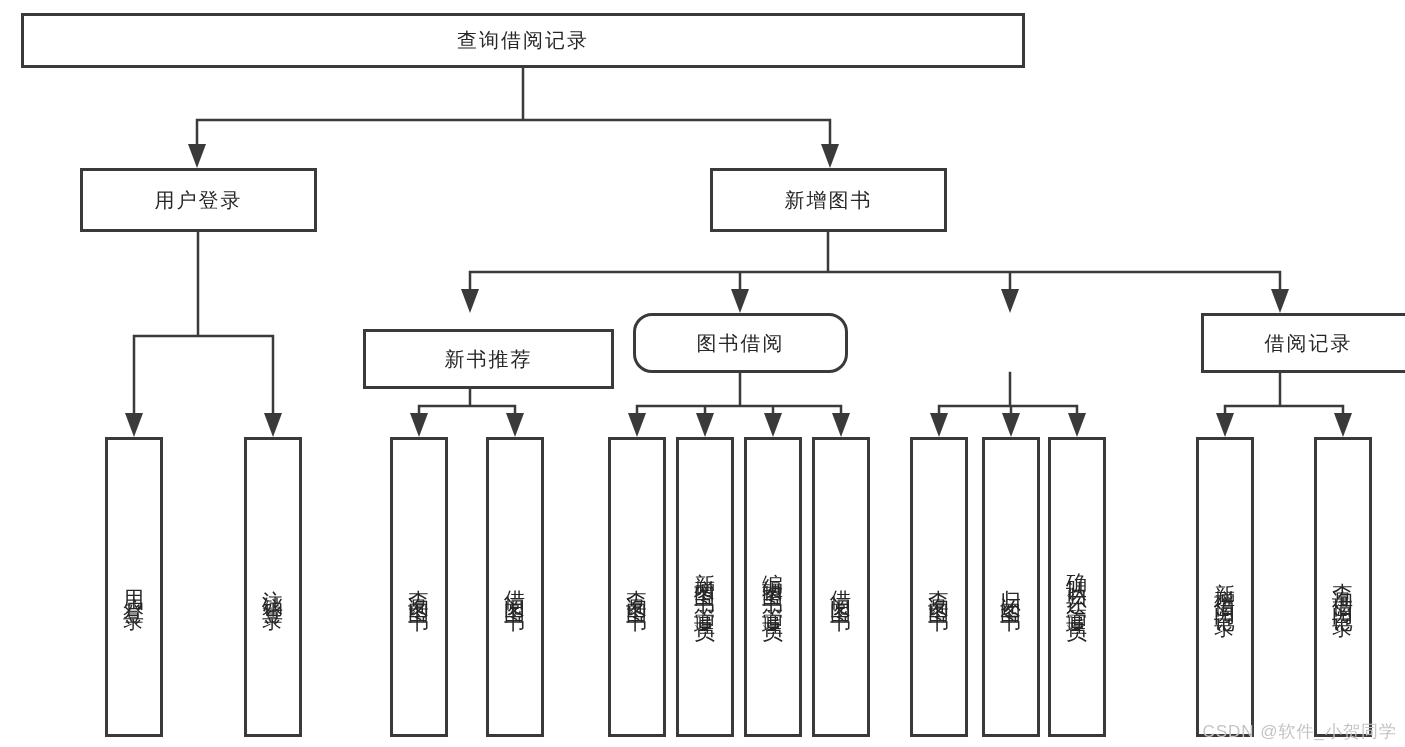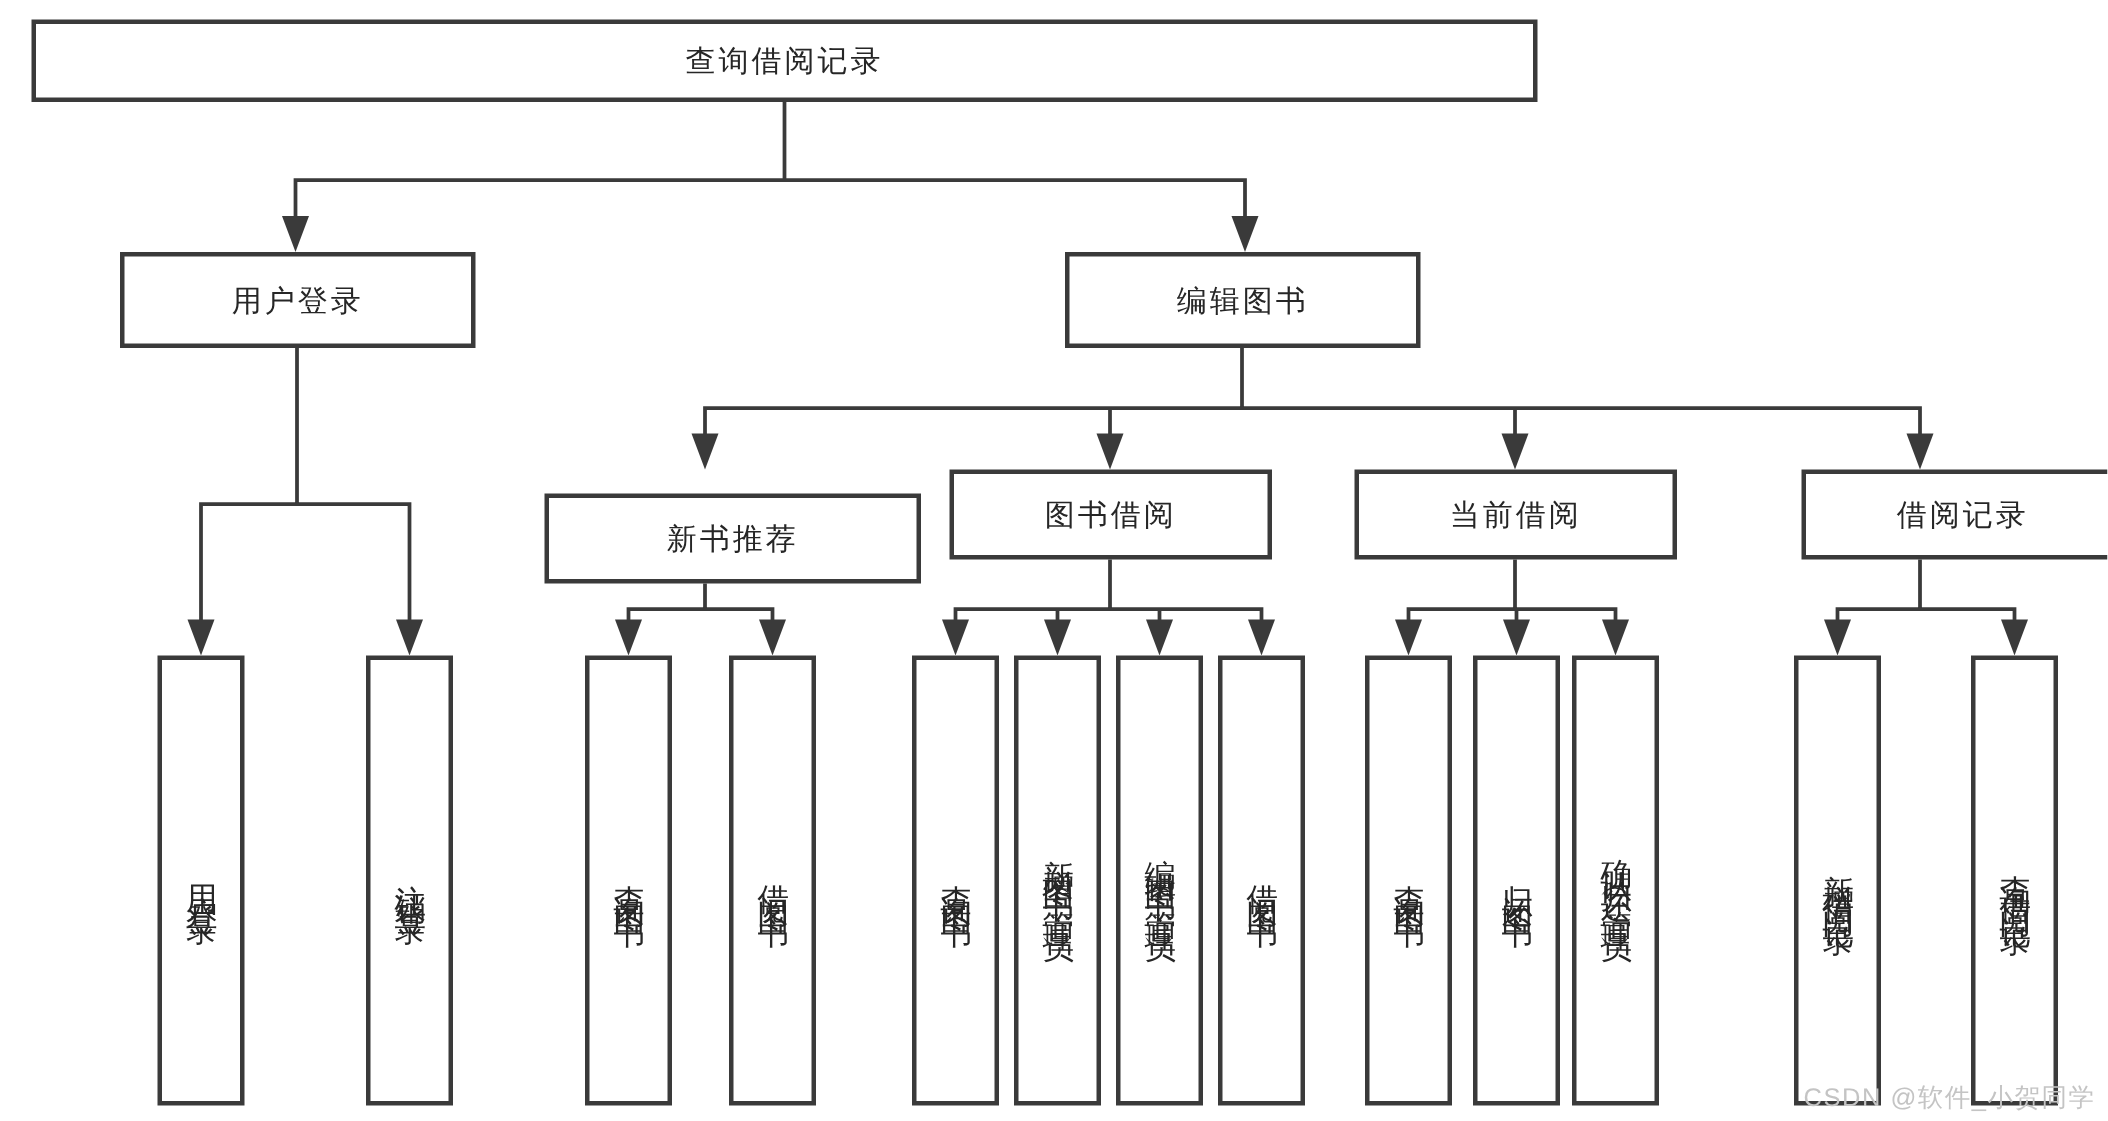--- a/index.html
+++ b/index.html
@@ -73,25 +73,24 @@
       <polygon points="1002,413 1020,413 1011,437"></polygon>
       <polygon points="1068,413 1086,413 1077,437"></polygon>
       <polygon points="1216,413 1234,413 1225,437"></polygon>
       <polygon points="1334,413 1352,413 1343,437"></polygon>
     </g>
   </svg>
 
   <div class="node hbox root" style="left:21px;top:13px;width:1004px;height:55px;">查询借阅记录</div>
 
   <div class="node hbox" style="left:80px;top:168px;width:237px;height:64px;">用户登录</div>
-  <div class="node hbox" style="left:710px;top:168px;width:237px;height:64px;">编辑图书</div>
+  <div class="node hbox" style="left:710px;top:168px;width:237px;height:64px;">新增图书</div>
 
   <div class="node hbox" style="left:363px;top:313px;width:251px;height:60px;margin-top:16px;">新书推荐</div>
-  <div class="node hbox" style="left:633px;top:313px;width:215px;height:60px;">图书借阅</div>
-  <div class="node hbox" style="left:903px;top:313px;width:215px;height:60px;">当前借阅</div>
+  <div class="node hbox" style="left:633px;top:313px;width:215px;height:60px;border-radius:19px;">图书借阅</div>
   <div class="node hbox" style="left:1173px;top:313px;width:215px;height:60px;margin-left:28px;">借阅记录</div>
 
   <div class="node vbox" style="left:105px;top:437px;width:58px;height:300px;">
     <span class="vtext">用户登录</span>
   </div>
   <div class="node vbox" style="left:244px;top:437px;width:58px;height:300px;">
     <span class="vtext">注销登录</span>
   </div>
 
   <div class="node vbox" style="left:390px;top:437px;width:58px;height:300px;">

